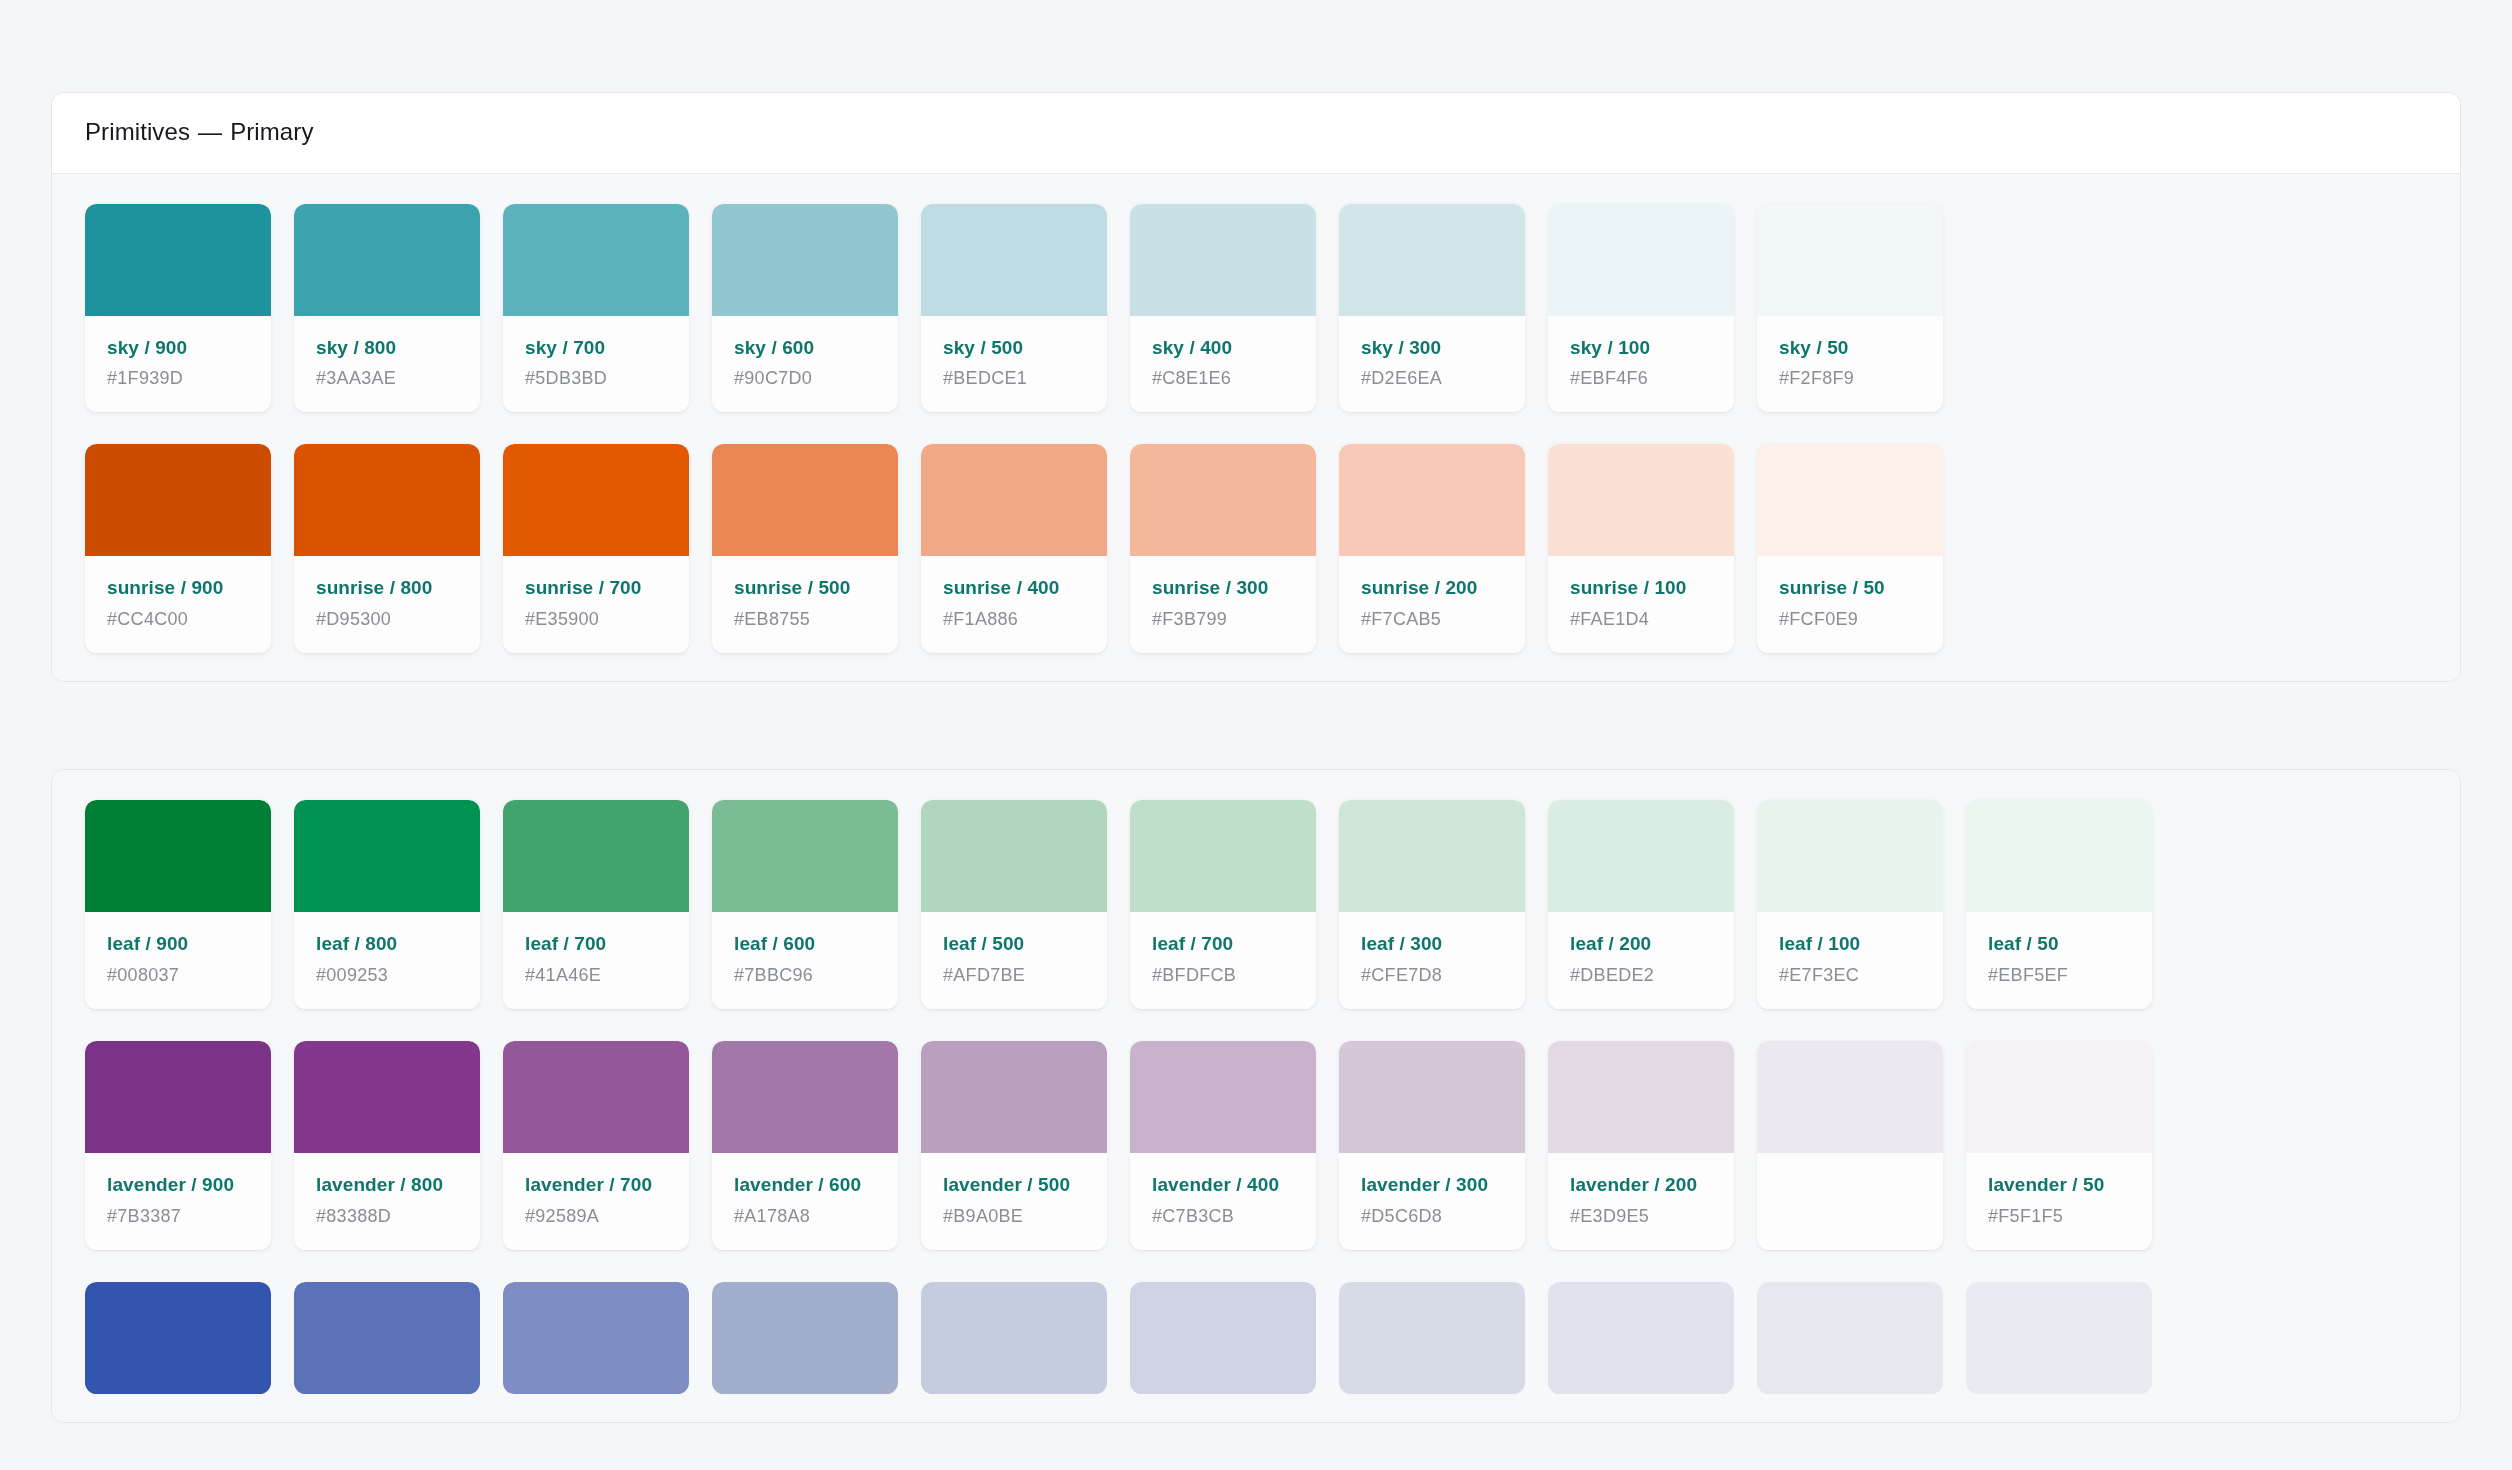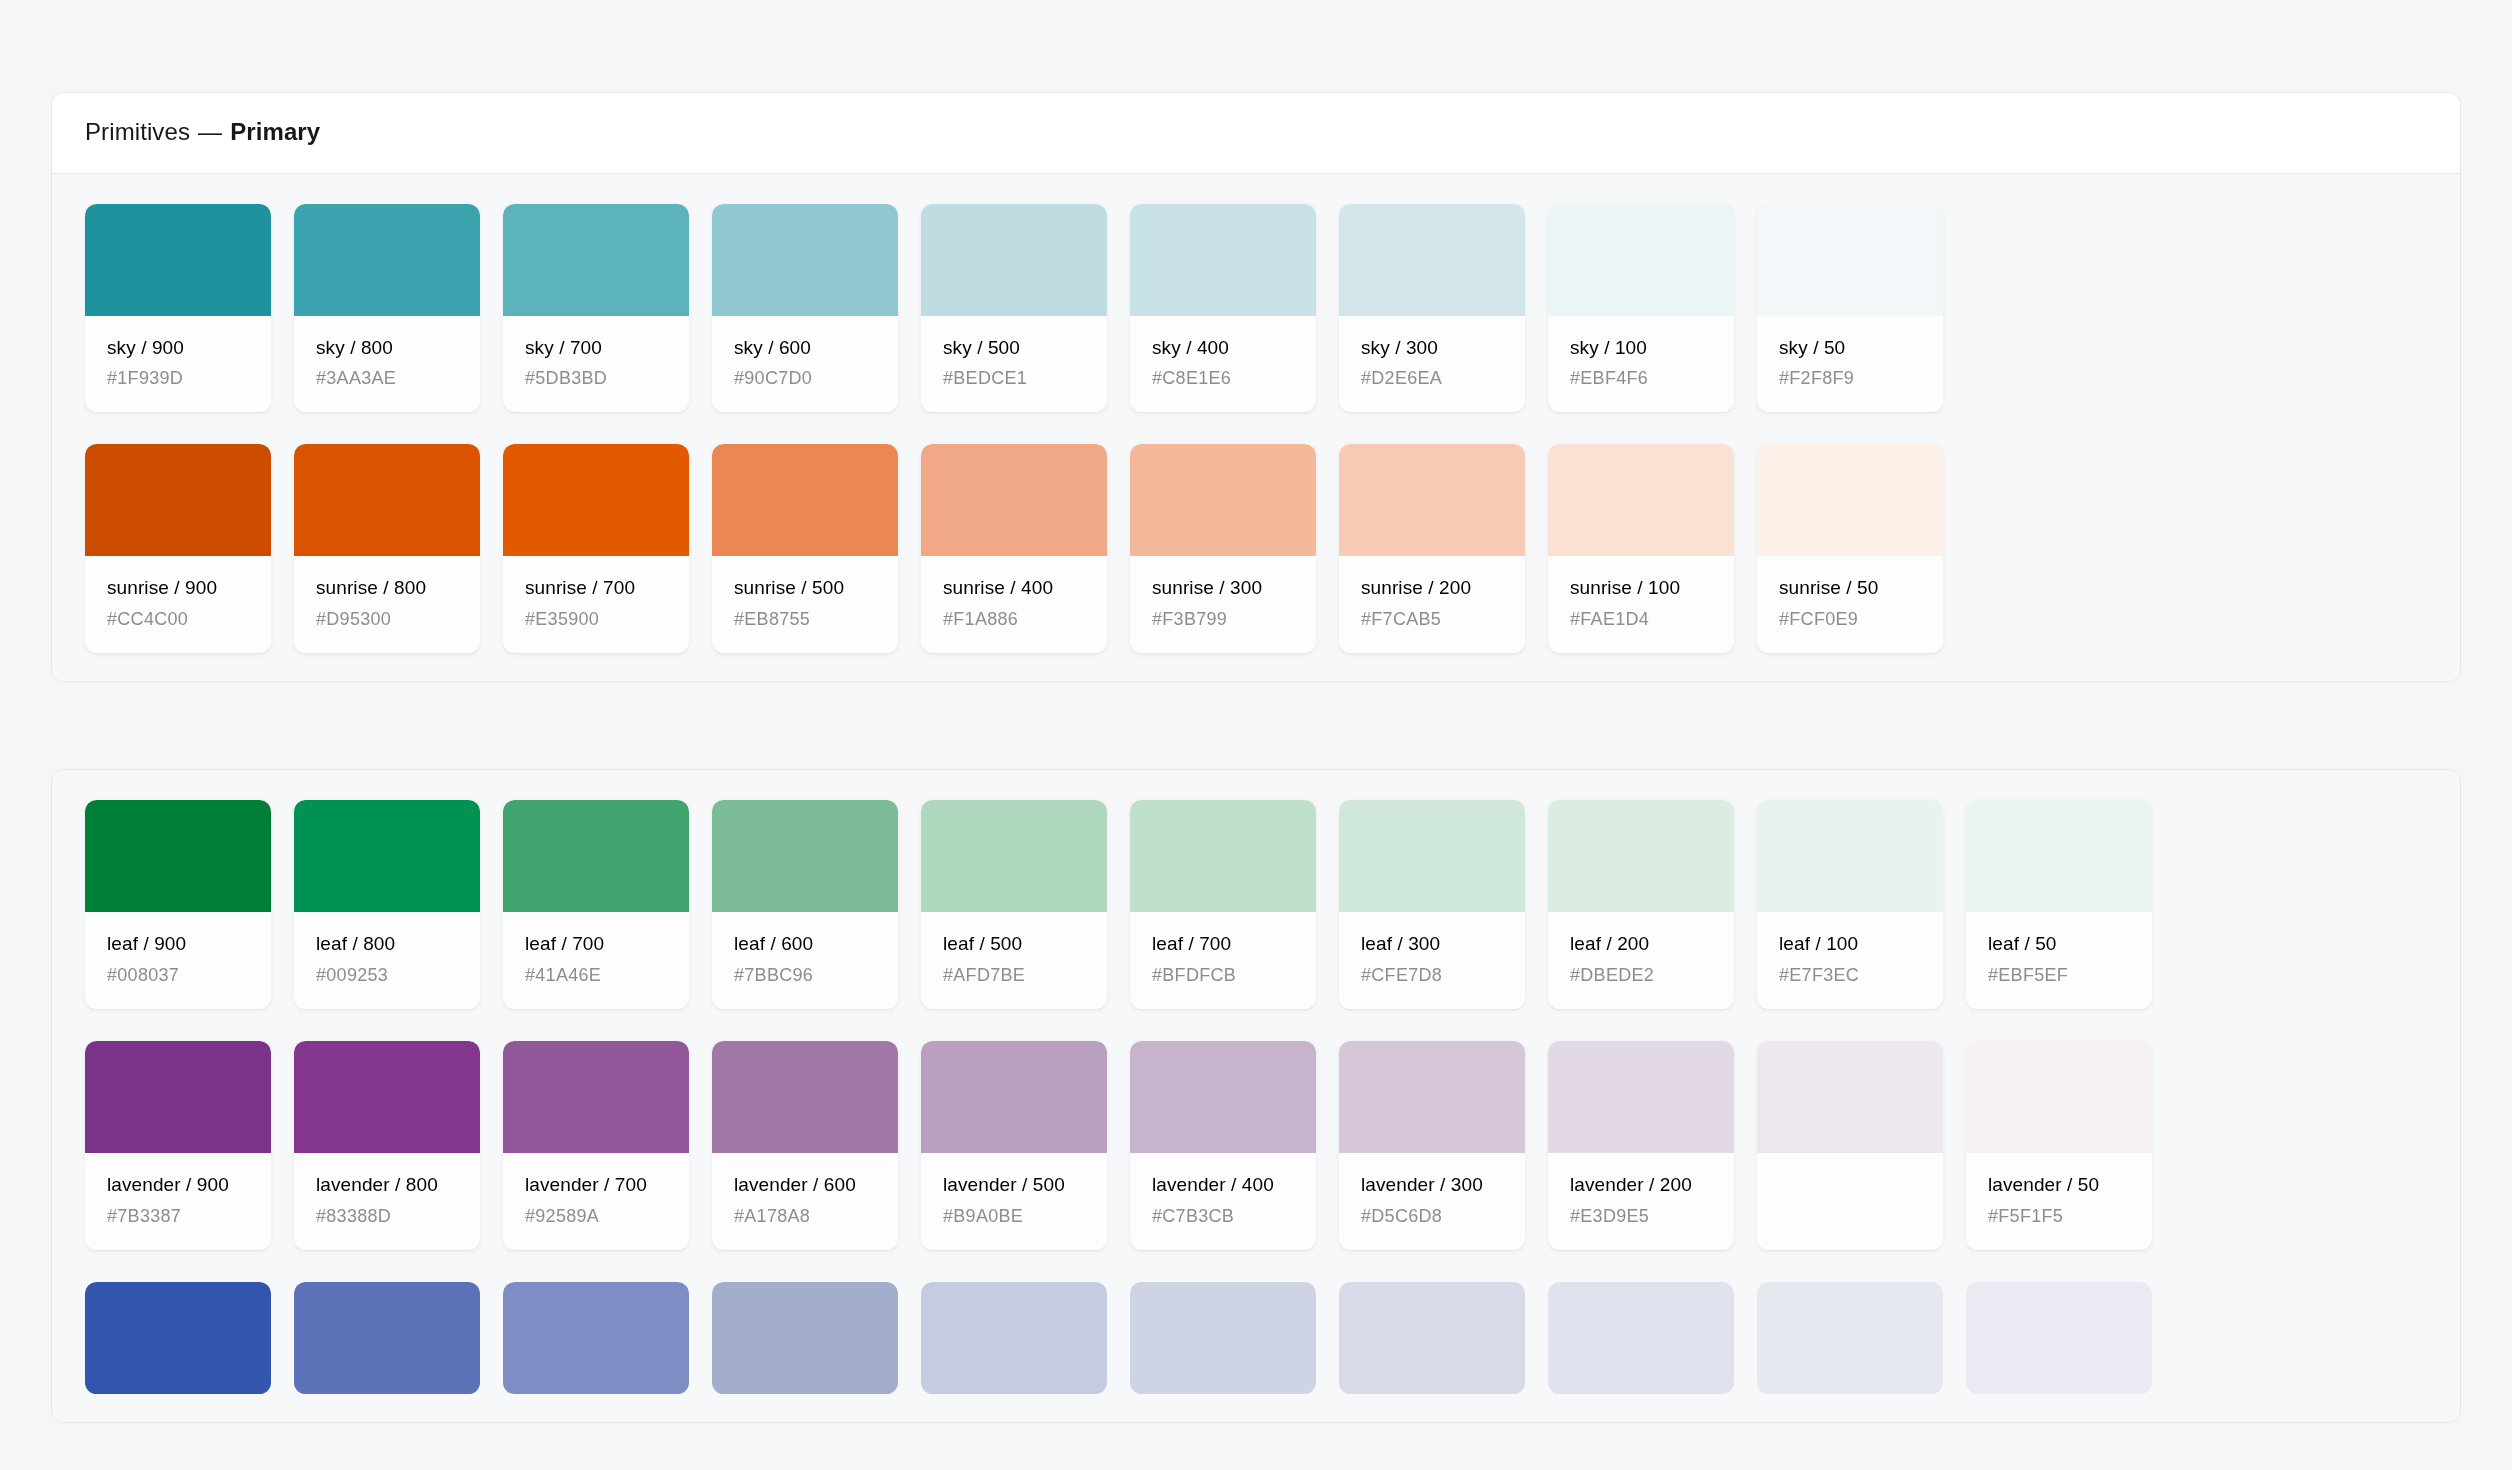--- a/index.html
+++ b/index.html
@@ -38,21 +38,21 @@
     align-items: center;
   }
   .section-title {
     font-size: 24px;
     color: #16181C;
     letter-spacing: 0.1px;
     white-space: nowrap;
   }
   .title-light { font-weight: 400; }
   .title-dash  { font-weight: 400; padding: 0 8px; }
-  .title-bold  { font-weight: 700; }
+  .title-bold  { font-weight: 400; }
 
   .section-body {
     padding: 30px 0 28px 33px;
     background: #F7F8FA;
   }
 
   
   .swatch-row {
     display: flex;
     gap: 23px;
@@ -76,22 +76,22 @@
     border-top-left-radius: 11.5px;
     border-top-right-radius: 11.5px;
   }
 
   .swatch-meta {
     padding: 21px 22px 23px 22px;
   }
 
   .swatch-name {
     font-size: 19px;
-    font-weight: 400;
-    color: #000000;
+    font-weight: 700;
+    color: #0f766e;
     letter-spacing: 0.1px;
     white-space: nowrap;
     margin-bottom: 9.8px;
   }
 
   .swatch-hex {
     font-size: 18px;
     font-weight: 400;
     color: #8A8D93;
     letter-spacing: 0.3px;

